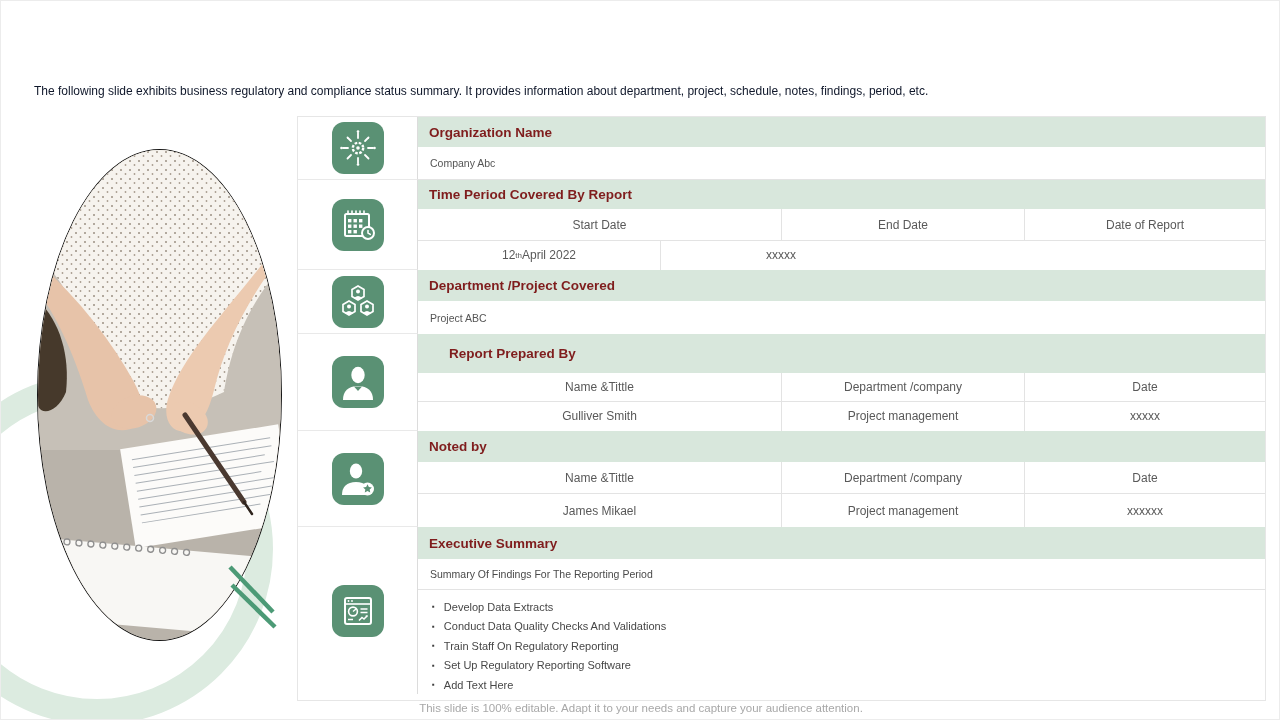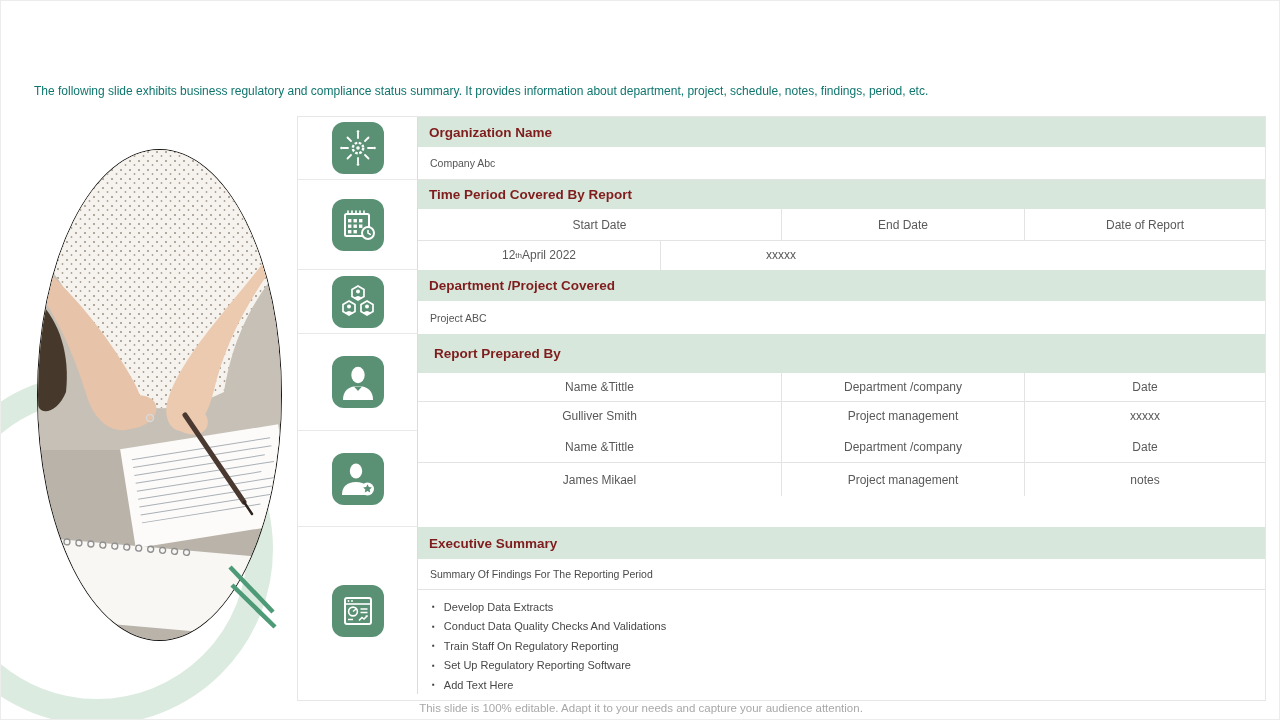--- a/index.html
+++ b/index.html
@@ -1,21 +1,21 @@
 <!DOCTYPE html>
 <html><head>
 <meta charset="utf-8">
 <style>
   * { margin:0; padding:0; box-sizing:border-box; }
   html,body { width:1280px; height:720px; background:#fff; font-family:"Liberation Sans", sans-serif; overflow:hidden; }
   .slide { position:absolute; inset:0; background:#fff; border:1px solid #ececec; overflow:hidden; }
 
   
   .title { position:absolute; left:32px; top:36px; width:1200px; font-size:35px; font-weight:400; color:#3d3d3d; letter-spacing:.3px; white-space:nowrap; }
-  .subtitle { position:absolute; left:33px; top:83px; width:1000px; font-size:12px; color:#0f766e; }
+  .subtitle { position:absolute; left:33px; top:83px; width:1000px; font-size:12px; color:#0f172a; }
 
   
   .ring { position:absolute; left:-80px; top:372px; width:352px; height:352px; border-radius:50%; border:26px solid #dcebe0; }
   .photo { position:absolute; left:36px; top:148px; width:245px; height:492px; border-radius:50%; border:1.5px solid #141414; overflow:hidden; background:#cfc9c0; }
   .photo svg { display:block; }
   .slashes { position:absolute; left:220px; top:556px; }
 
   
   .ctable { position:absolute; left:296px; top:115px; width:969px; height:585px; border:1px solid #e6e6e6; background:#fff; }
   .sec { display:flex; width:100%; }
@@ -224,21 +224,21 @@
     <div class="sec" style="height:97px;">
       <div class="icell">
         <svg class="tile" viewBox="0 0 52 52">
           <rect width="52" height="52" rx="12" fill="#5a9174"></rect>
           <ellipse cx="26" cy="19" rx="6.7" ry="8.2" fill="#fff"></ellipse>
           <path d="M11,44 Q11,30.5 26,30 Q41,30.5 41,44 Z" fill="#fff"></path>
           <path d="M22,30.5 L26,35 L30,30.5 Z" fill="#5a9174"></path>
         </svg>
       </div>
       <div class="scontent">
-        <div class="band" style="height:44px; padding-left:16px;">Report Prepared By</div>
+        <div class="band" style="height:44px; padding-left:31px;">Report Prepared By</div>
         <div class="vrow" style="height:32px;">
           <div class="cell c1">Name &amp;Tittle</div>
           <div class="cell c2">Department /company</div>
           <div class="cell c3">Date</div>
         </div>
         <div class="vrow" style="height:33px; border-bottom:none;">
           <div class="cell c1">Gulliver Smith</div>
           <div class="cell c2">Project management</div>
           <div class="cell c3">xxxxx</div>
         </div>
@@ -249,29 +249,30 @@
       <div class="icell">
         <svg class="tile" viewBox="0 0 52 52">
           <rect width="52" height="52" rx="12" fill="#5a9174"></rect>
           <ellipse cx="24" cy="18" rx="6.2" ry="7.6" fill="#fff"></ellipse>
           <path d="M10,42 Q10,29.5 24,29 Q38,29.5 38,42 Z" fill="#fff"></path>
           <circle cx="35.5" cy="36" r="6.5" fill="#fff"></circle>
           <path d="M35.5,31.2 l1.35,2.9 3.05,.35 -2.25,2.1 .6,3 -2.75,-1.55 -2.75,1.55 .6,-3 -2.25,-2.1 3.05,-.35 Z" fill="#5a9174"></path>
         </svg>
       </div>
       <div class="scontent">
+        <div class="band" style="height:31px;">Noted by</div>
         <div class="vrow" style="height:32px;">
           <div class="cell c1">Name &amp;Tittle</div>
           <div class="cell c2">Department /company</div>
           <div class="cell c3">Date</div>
         </div>
         <div class="vrow" style="height:33px; border-bottom:none;">
           <div class="cell c1">James Mikael</div>
           <div class="cell c2">Project management</div>
-          <div class="cell c3">notes</div>
+          <div class="cell c3">xxxxxx</div>
         </div>
       </div>
     </div>
 
     <div class="sec" style="height:167px;">
       <div class="icell">
         <svg class="tile" viewBox="0 0 52 52">
           <rect width="52" height="52" rx="12" fill="#5a9174"></rect>
           <rect x="13" y="13" width="26" height="26" rx="2" fill="none" stroke="#fff" stroke-width="2"></rect>
           <line x1="13" y1="19" x2="39" y2="19" stroke="#fff" stroke-width="1.6"></line>

